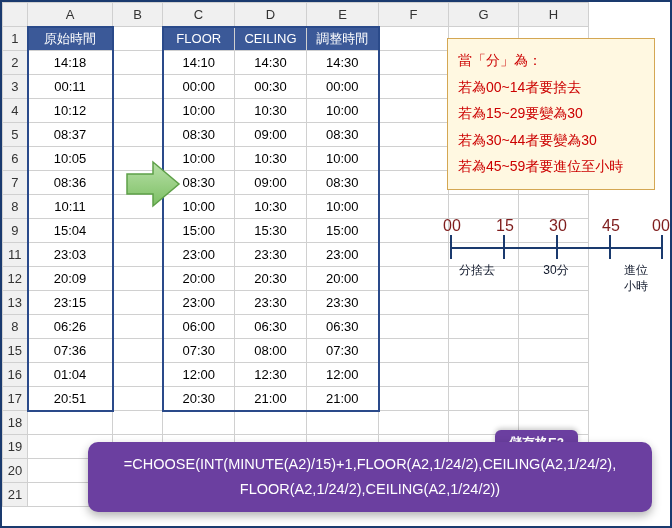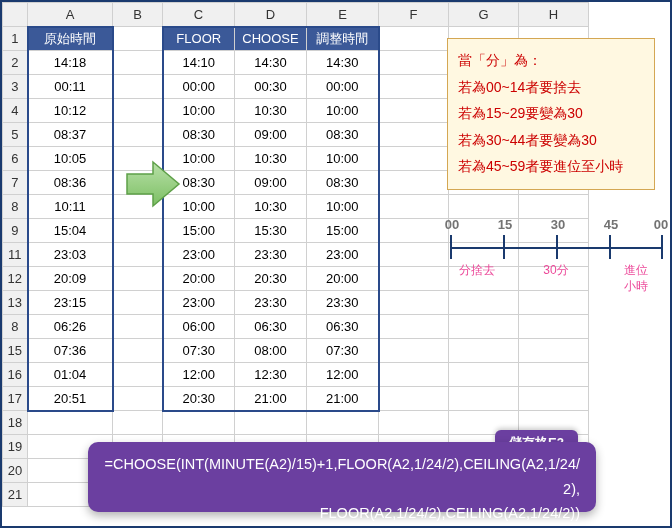--- a/index.html
+++ b/index.html
@@ -86,50 +86,49 @@
   .tl-tick {
     position: absolute;
     top: 12px;
     width: 0;
     height: 24px;
     border-left: 2px solid #1a3a6e;
   }
   .tl-num {
     position: absolute;
     top: -6px;
-    font-size: 13px;
-    color: #737373;
+    font-size: 16px;
+    color: #7f1d1d;
     transform: translateX(-50%);
     white-space: nowrap;
-    font-weight: bold;
   }
   .tl-lbl {
     position: absolute;
     top: 40px;
     font-size: 12px;
-    color: #ec4899;
+    color: #0f172a;
     text-align: center;
     line-height: 1.3;
     transform: translateX(-50%);
     white-space: nowrap;
   }
 
   .formula-bar {
     position: absolute;
     left: 86px;
     top: 440px;
-    width: 508px;
+    width: 564px;
     height: 70px;
     background: #6b3fa0;
     color: #fff;
     border-radius: 10px;
     box-sizing: border-box;
     padding: 10px 16px 8px 16px;
     font-size: 14.5px;
-    text-align: right;
+    text-align: center;
     line-height: 1.7;
     box-shadow: 0 4px 10px rgba(0,0,0,0.3);
     word-break: break-all;
   }
   .formula-tag {
     position: absolute;
     right: 92px;
     top: 428px;
     background: #6b3fa0;
     color: #fff;
@@ -167,21 +166,21 @@
       <th>G</th>
       <th>H</th>
     </tr>
   </thead>
   <tbody id="tbody">
       <tr>
         <th>1</th>
         <td class="hdr-blue bd-blue-lr bd-blue-top">原始時間</td>
         <td></td>
         <td class="hdr-blue bd-blue-top" style="border-left: 2px solid rgb(42, 74, 138);">FLOOR</td>
-        <td class="hdr-blue bd-blue-top">CHOOSE</td>
+        <td class="hdr-blue bd-blue-top">CEILING</td>
         <td class="hdr-blue bd-blue-top" style="border-right: 2px solid rgb(42, 74, 138);">調整時間</td>
         <td></td>
         <td></td>
         <td></td>
       </tr>
       <tr>
         <th>2</th>
         <td class="bd-blue-lr">14:18</td>
         <td></td>
         <td style="border-left: 2px solid rgb(42, 74, 138);">14:10</td>

